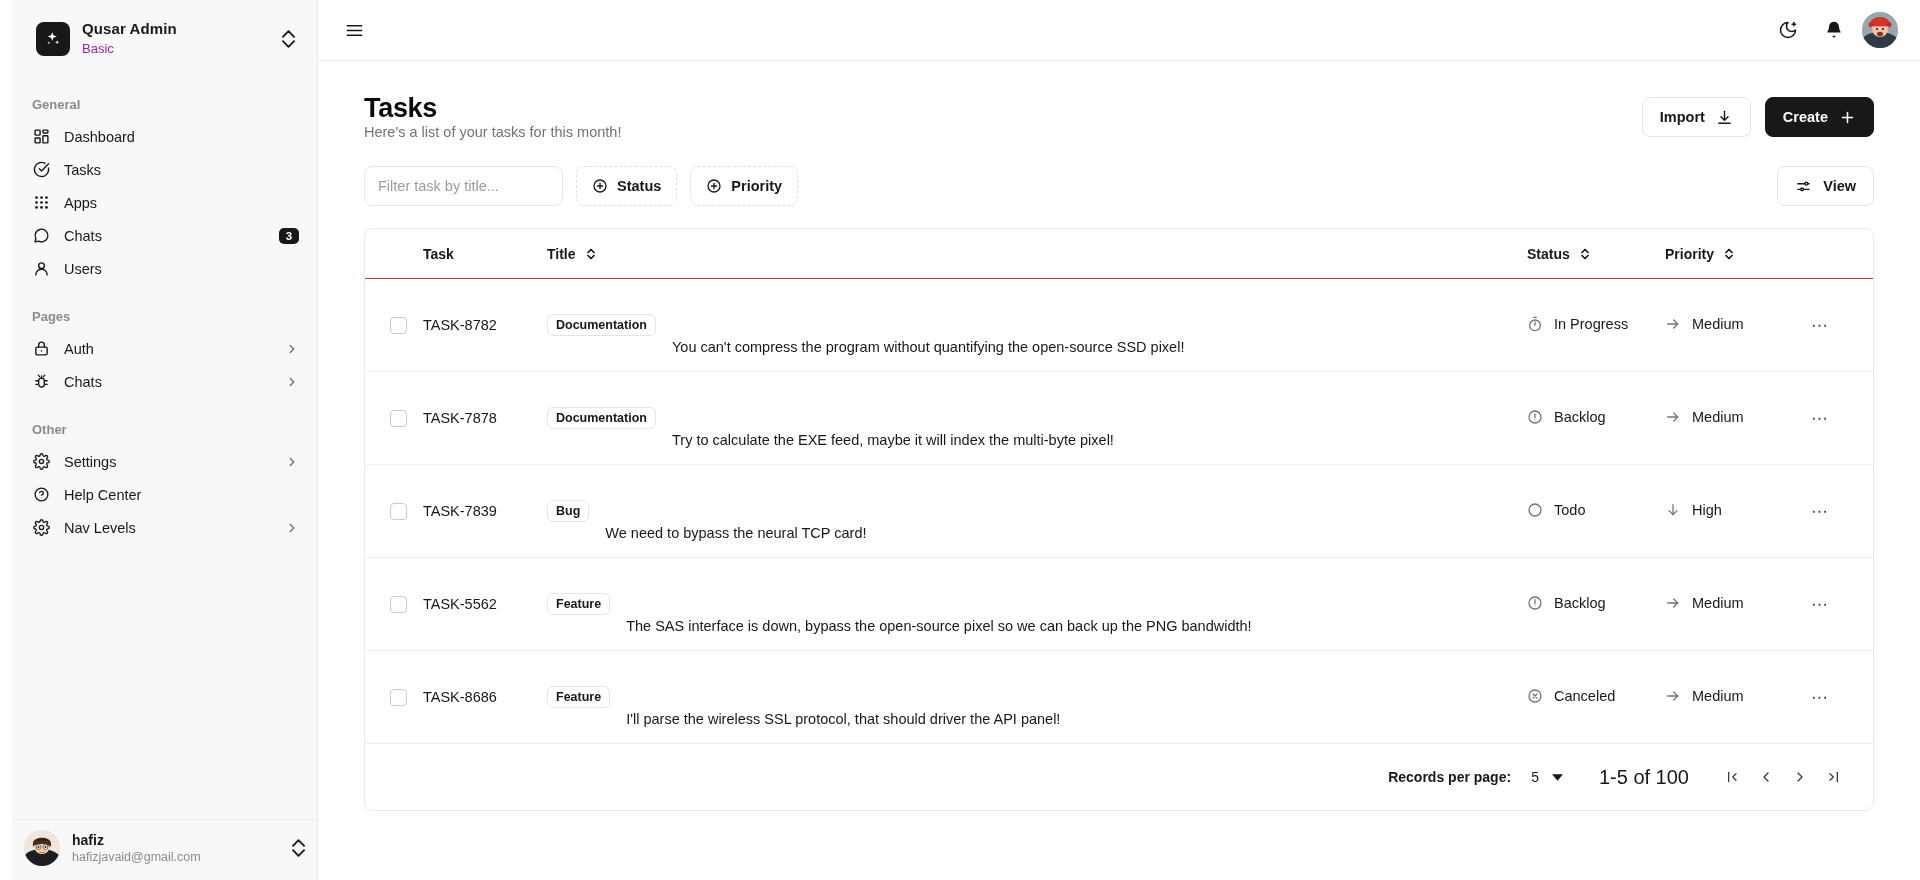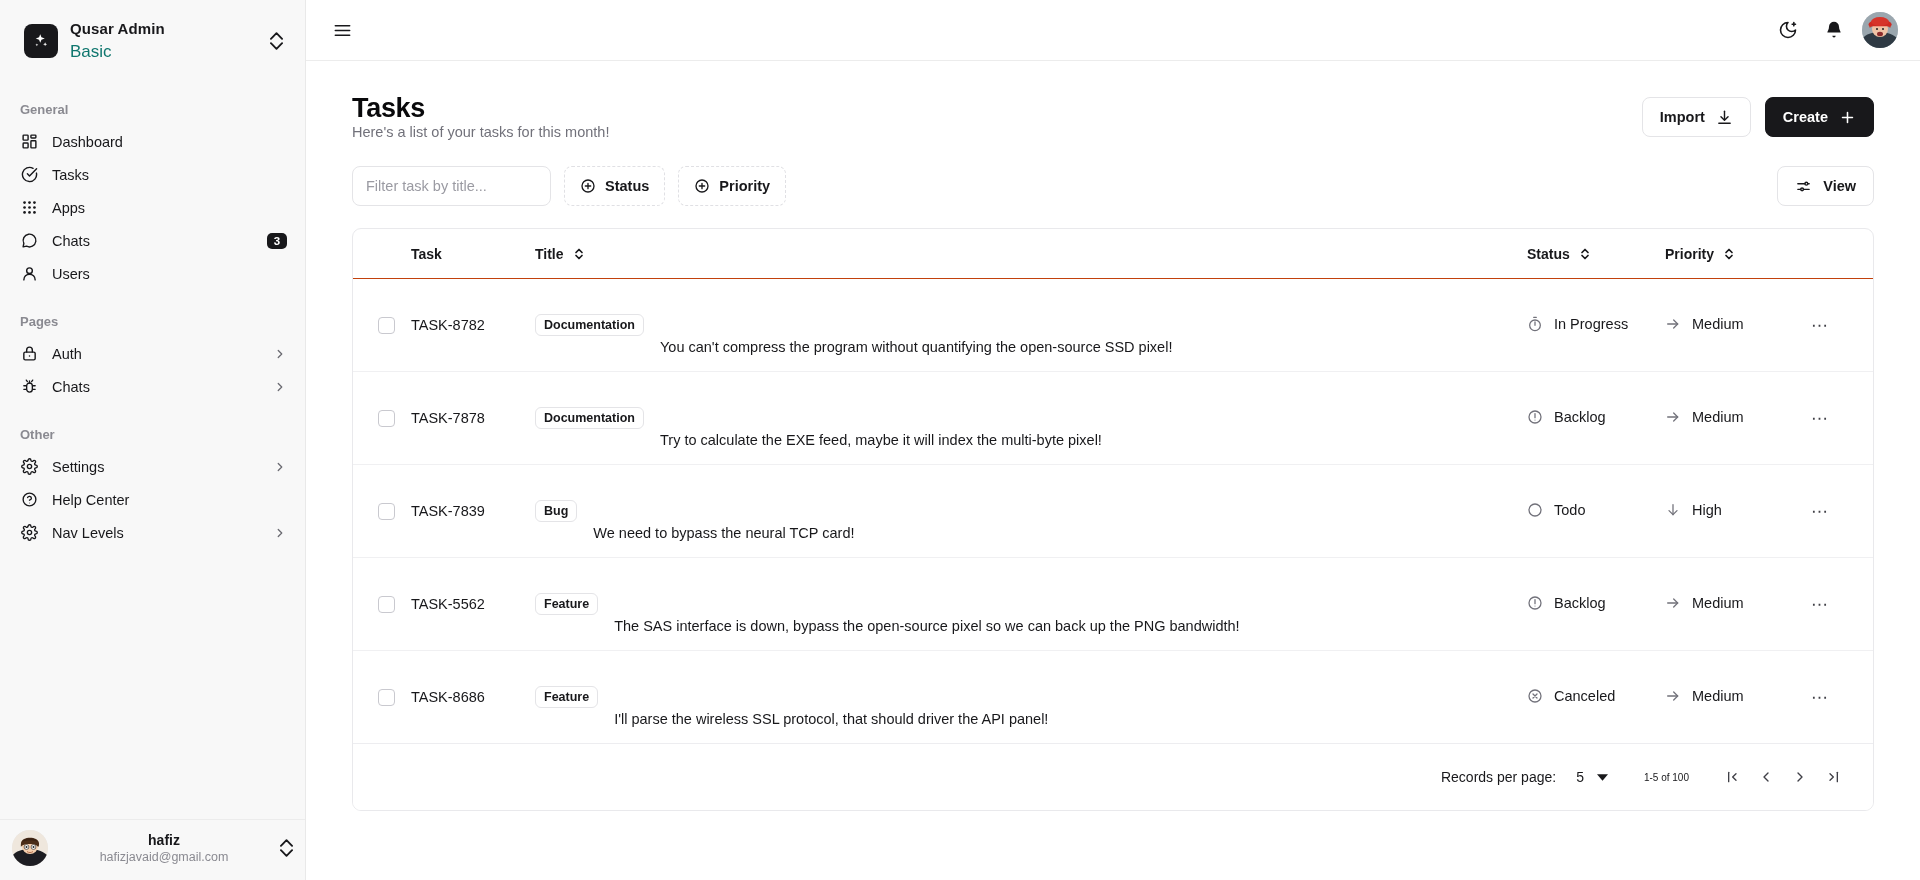--- a/index.html
+++ b/index.html
@@ -12,37 +12,38 @@
   }
   .app { display: flex; width: 1920px; height: 880px; }
 
   
   .sidebar {
     width: 306px; height: 880px; flex: 0 0 306px;
     background: #f8f8f8;
     border-right: 1px solid #e9e9e9;
     display: flex; flex-direction: column;
     position: relative;
+    margin-left: 12px;
   }
   .team-switcher {
     display: flex; align-items: center; gap: 12px;
     padding: 12px 14px 12px 16px;
     margin: 8px 8px 0 8px;
     border-radius: 8px;
     cursor: pointer;
   }
   .team-logo {
     width: 34px; height: 34px; flex: 0 0 34px;
     background: #18181b; border-radius: 8px;
     display: flex; align-items: center; justify-content: center;
     color: #fff;
   }
   .team-meta { flex: 1 1 auto; min-width: 0; line-height: 1.25; }
   .team-name { font-size: 15px; font-weight: 700; color: #18181b; letter-spacing: .1px; }
-  .team-plan { font-size: 17px; color: #0f766e; margin-top: 2px; }
+  .team-plan { font-size: 13px; color: #a21caf; margin-top: 2px; }
   .updown { color: #18181b; display: flex; flex-direction: column; align-items: center; gap: 2px; }
 
   .nav-scroll { flex: 1 1 auto; overflow: hidden; padding: 0 8px; }
   .nav-group { margin-top: 18px; }
   .nav-group:first-child { margin-top: 22px; }
   .nav-label {
     font-size: 13px; color: #8a8a91; font-weight: 700;
     padding: 6px 12px 8px 12px;
   }
   .nav-item {
@@ -63,21 +64,21 @@
   .sidebar-footer {
     border-top: 1px solid #ececec;
     padding: 10px 12px 14px 12px;
     display: flex; align-items: center; gap: 12px;
     cursor: pointer;
   }
   .avatar-sm {
     width: 36px; height: 36px; flex: 0 0 36px; border-radius: 50%;
     overflow: hidden; background: #e7e7ea;
   }
-  .user-meta { flex: 1 1 auto; min-width: 0; line-height: 1.3; text-align: center; }
+  .user-meta { flex: 1 1 auto; min-width: 0; line-height: 1.3; }
   .user-name { font-size: 14px; font-weight: 700; color: #18181b; }
   .user-mail { font-size: 12.5px; color: #8a8a91; white-space: nowrap; overflow: hidden; text-overflow: ellipsis; }
 
   
   .main { flex: 1 1 auto; display: flex; flex-direction: column; min-width: 0; background: #fff; }
   .topbar {
     height: 61px; flex: 0 0 61px;
     border-bottom: 1px solid #ececec;
     display: flex; align-items: center;
     padding: 0 22px 0 18px;
@@ -177,27 +178,27 @@
     width: 30px; height: 30px; border-radius: 7px; border: none; background: transparent;
     cursor: pointer; color: #3f3f46; font-size: 17px; line-height: 1;
     display: flex; align-items: center; justify-content: center; letter-spacing: 1px;
   }
 
   .pager {
     display: flex; align-items: center; justify-content: flex-end;
     gap: 0; padding: 16px 22px 16px 22px;
     background: #fff;
   }
-  .pager-label { font-size: 14px; color: #18181b; font-weight: 400; text-align: center; }
+  .pager-label { font-size: 14px; color: #18181b; font-weight: 700; text-align: center; }
   .rows-select {
     display: inline-flex; align-items: center; gap: 13px;
     margin-left: 14px; font-size: 14px; color: #18181b; cursor: pointer;
     padding: 4px 6px; border-radius: 6px;
   }
-  .range { font-size: 10px; color: #18181b; margin: 0 26px 0 30px; white-space: nowrap; }
+  .range { font-size: 20px; color: #18181b; margin: 0 26px 0 30px; white-space: nowrap; }
   .pgbtn {
     width: 34px; height: 34px; border-radius: 7px; border: none; background: transparent;
     cursor: pointer; color: #3f3f46;
     display: flex; align-items: center; justify-content: center;
   }
   svg { display: block; }
 </style>
 </head>
 <body>
 

